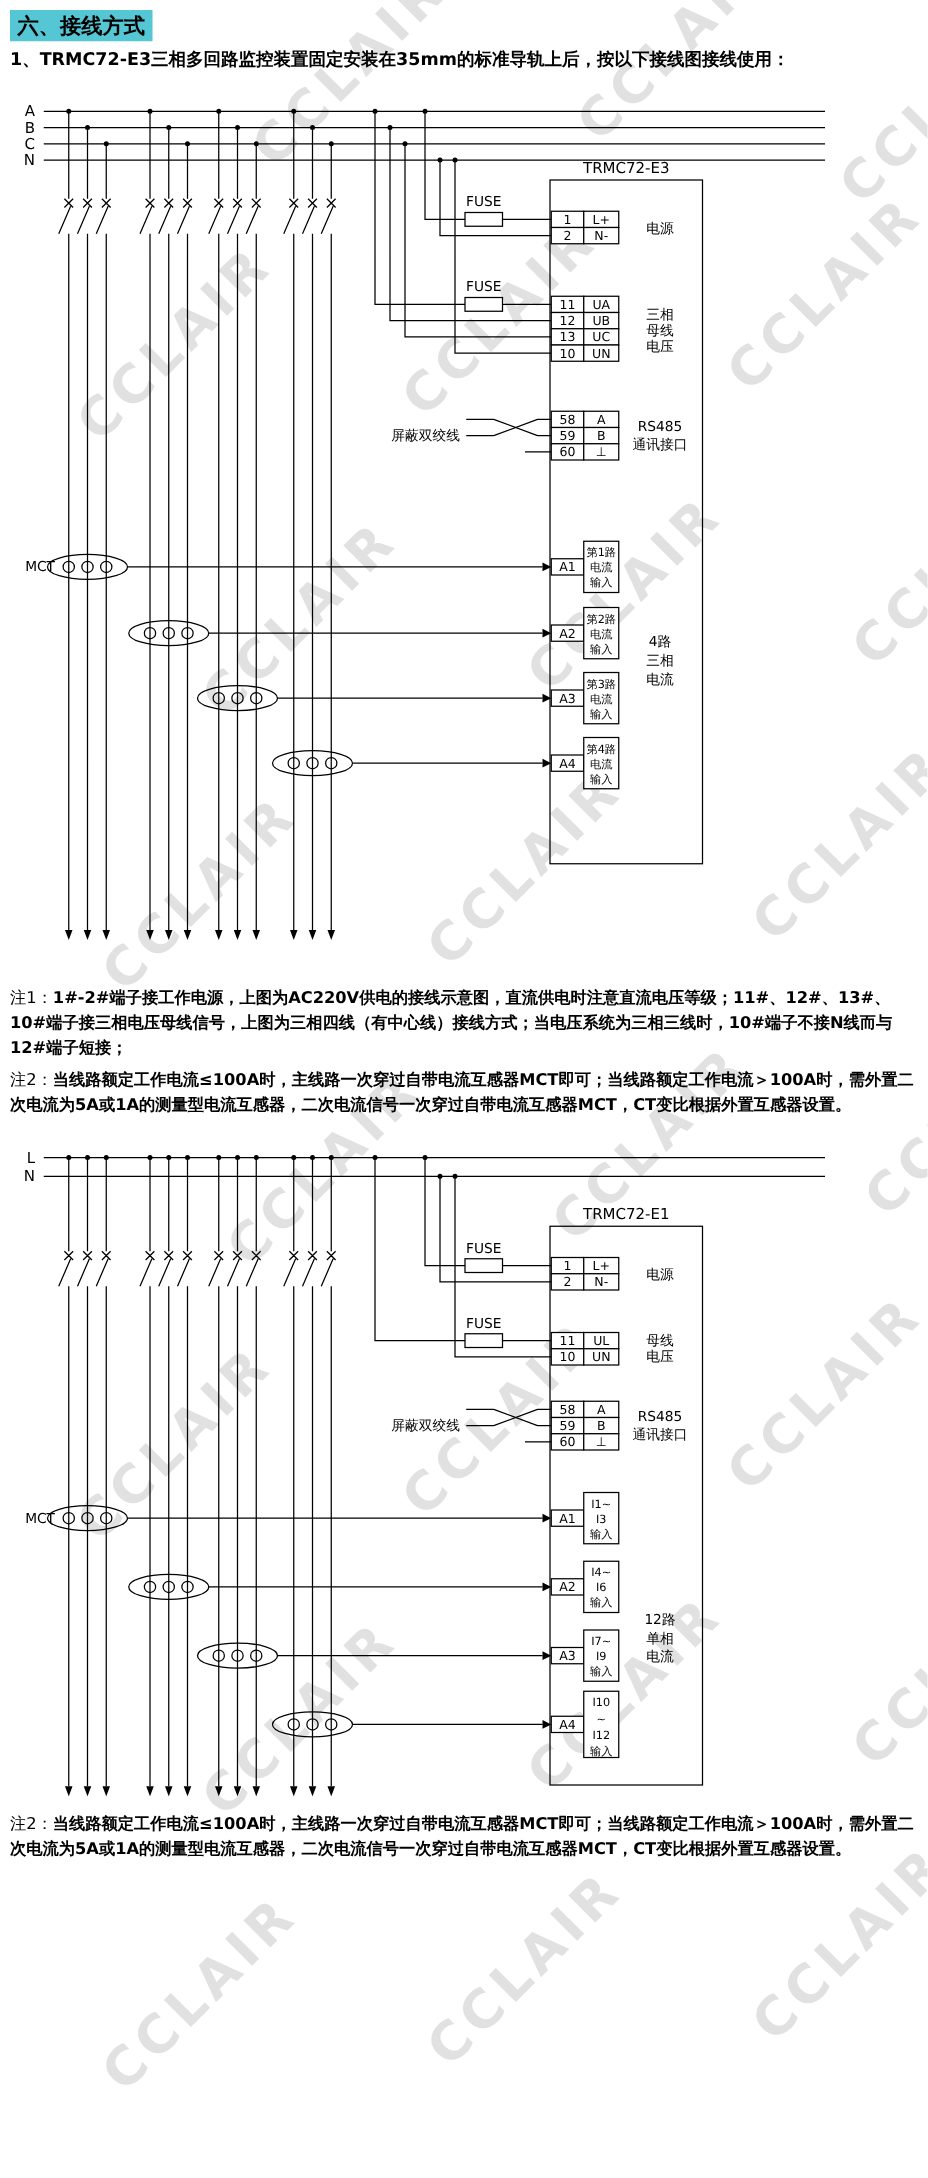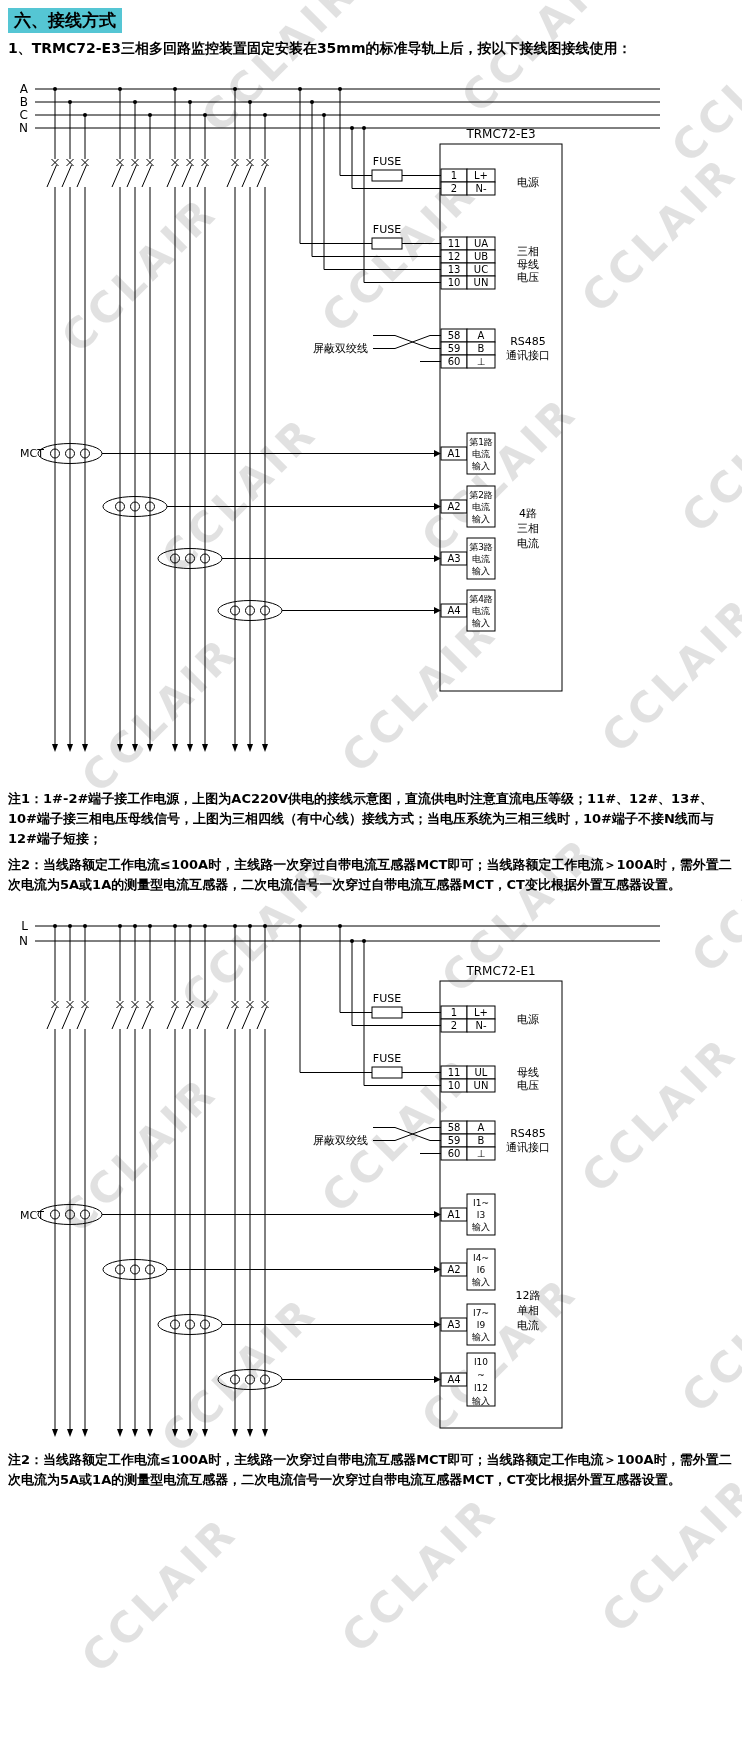--- a/index.html
+++ b/index.html
@@ -15,21 +15,21 @@
     color:rgba(195,195,195,0.5); transform:rotate(-45deg); white-space:nowrap;
   }
   .content { position:relative; z-index:1; }
   .sec-title {
     display:inline-block; margin:8px 0 0 8px; padding:1px 6px;
     background:#55c6d4; font-weight:700; font-size:17px;
   }
   .heading { margin:6px 8px 2px 8px; font-weight:700; font-size:14px; line-height:18px; }
   .diagram { display:block; }
   .note { margin:4px 8px 6px 8px; font-size:13px; line-height:20px; font-weight:600; }
-  .note b { font-weight:700; }
+  .note b { font-weight:400; }
   .mt30 { margin-top:30px; }
   .mt10 { margin-top:10px; }
   svg { font-family:"DejaVu Sans","Liberation Sans",sans-serif; }
   svg .wire { stroke:#000; stroke-width:1; fill:none; }
   svg .cell { fill:#fff; stroke:#000; stroke-width:1; }
   svg .devbox { fill:none; stroke:#000; stroke-width:1; }
   svg .mct { fill:none; stroke:#000; stroke-width:1; }
   svg .mctc { fill:none; stroke:#000; stroke-width:1; }
   svg .dot { fill:#000; stroke:none; }
   svg .arrow { fill:#000; stroke:none; }

